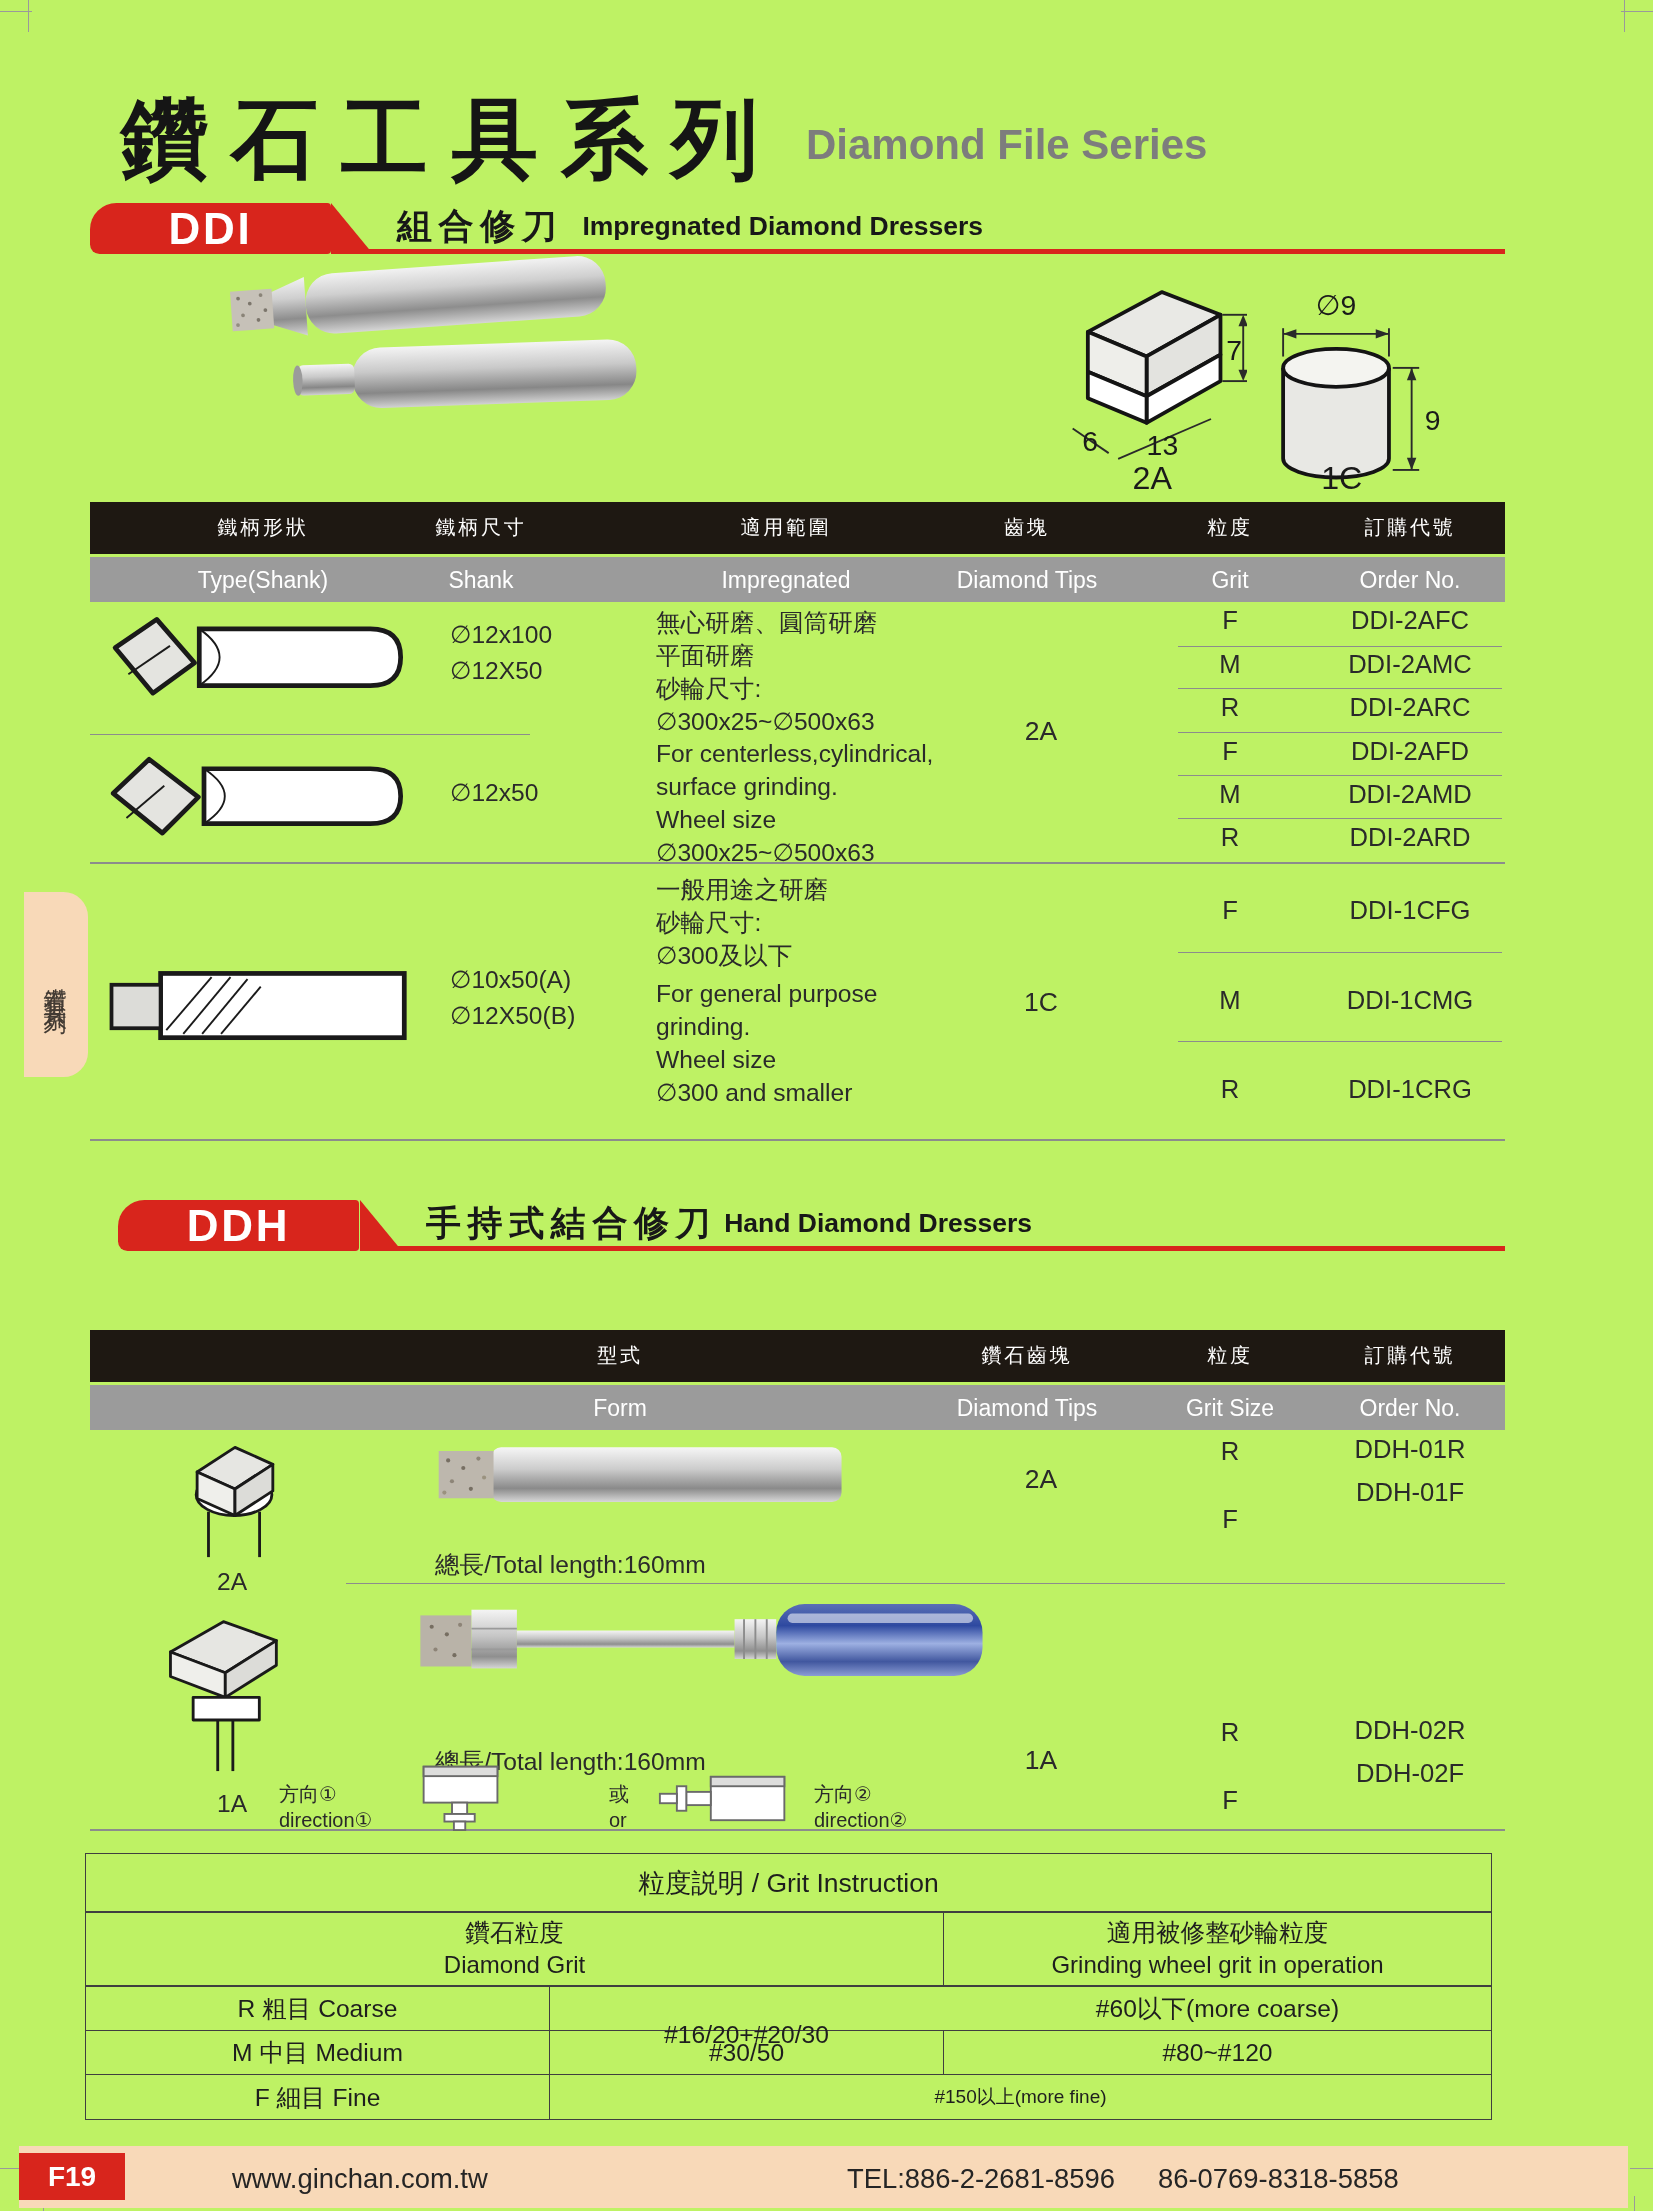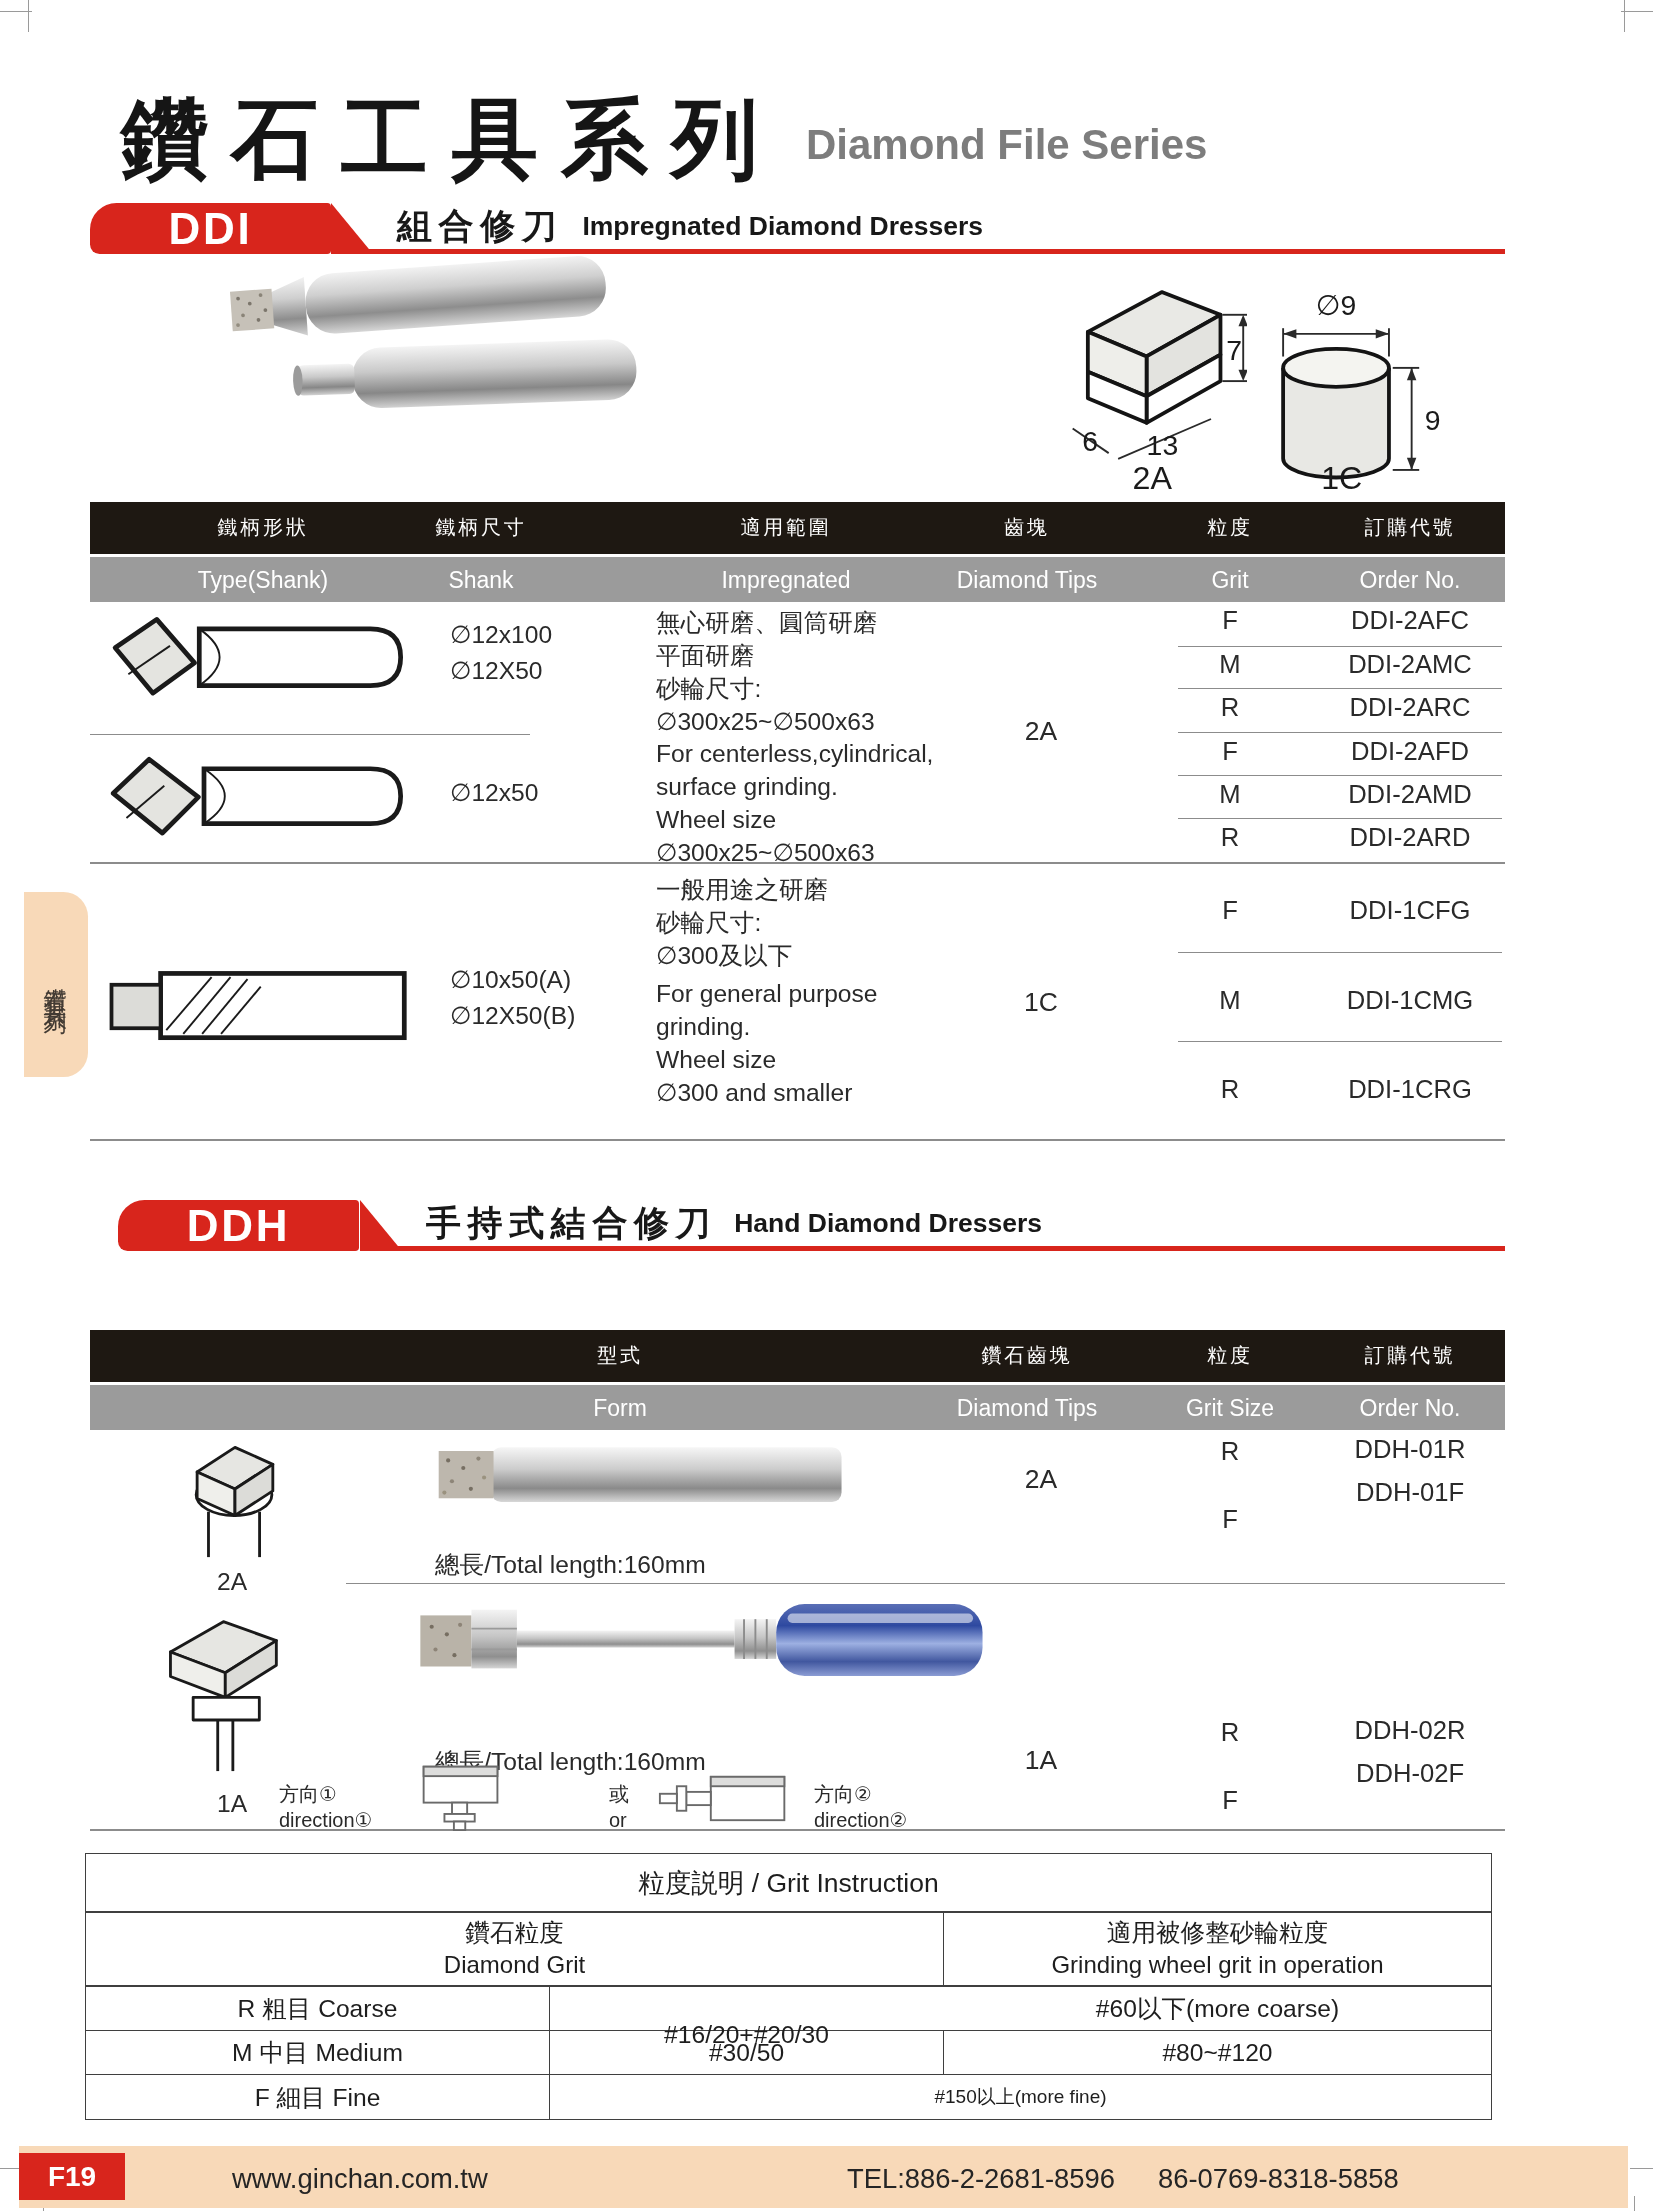--- a/index.html
+++ b/index.html
@@ -1,16 +1,16 @@
 <!DOCTYPE html>
 <html style="font-size:15px"><head>
 <meta charset="utf-8">
 <style>
   html,body{margin:0;padding:0;background:#e9e9e9;}
-  #page{position:relative;width:1653px;height:2212px;background:#ffffff;overflow:hidden;
+  #page{position:relative;width:1653px;height:2212px;background:#bef264;overflow:hidden;
         font-family:"Liberation Sans","DejaVu Sans",sans-serif;color:#1e1e1e;text-decoration:underline;}
   .abs{position:absolute;}
   .ctr{transform:translateX(-50%);white-space:nowrap;}
   .nw{white-space:nowrap;}
   
   .tbl-black{background:#1e1812;}
   .tbl-gray{background:#9b9b9b;}
   .hdr-zh{color:#ffffff;font-size:20px;letter-spacing:2.8px;}
   .hdr-en{color:#ffffff;font-size:23px;}
   .cell{font-size:24.6px;color:#2a2a2a;}
@@ -256,21 +256,21 @@
   <div class="abs" style="left:24px;top:892px;width:64px;height:185px;background:#f8d9b8;border-radius:0 24.6px 24.6px 0;
               display:flex;align-items:center;justify-content:center;">
     <span style="writing-mode:vertical-rl;font-size:23px;letter-spacing:4.7px;color:#433b33;">鑽石工具系列</span>
   </div>
 
   <div class="abs badge" style="left:118px;top:1200px;width:241px;height:51px;">
     <span class="badge-txt">DDH</span>
   </div>
   <div class="abs badge-slant" style="left:360px;top:1200px;"></div>
   <div class="abs redline" style="left:369px;top:1246px;width:1136px;"></div>
-  <div class="abs" style="left:426px;top:1198px;height:51px;display:flex;align-items:center;gap:17px;">
+  <div class="abs" style="left:426px;top:1198px;height:51px;display:flex;align-items:center;gap:7px;">
     <span class="sec-head-zh">手持式結合修刀</span>
     <span class="sec-head-en">Hand Diamond Dressers</span>
   </div>
 
   <div class="abs" style="left:90px;top:1330px;width:1415px;height:502px;">
     <div class="abs tbl-black" style="left:0;top:0;width:1415px;height:52px;">
       <span class="abs ctr hdr-zh" style="left:530px;top:12.3px;">型式</span>
       <span class="abs ctr hdr-zh" style="left:937px;top:12.3px;">鑽石齒塊</span>
       <span class="abs ctr hdr-zh" style="left:1140px;top:12.3px;">粒度</span>
       <span class="abs ctr hdr-zh" style="left:1320px;top:12.3px;">訂購代號</span>

